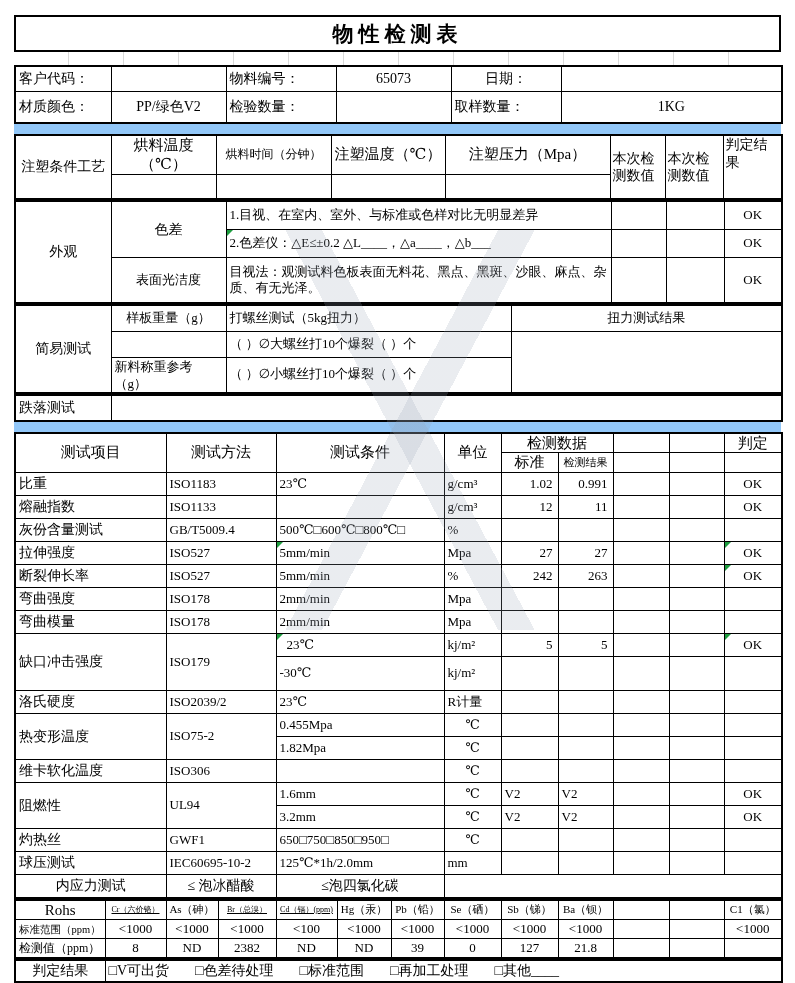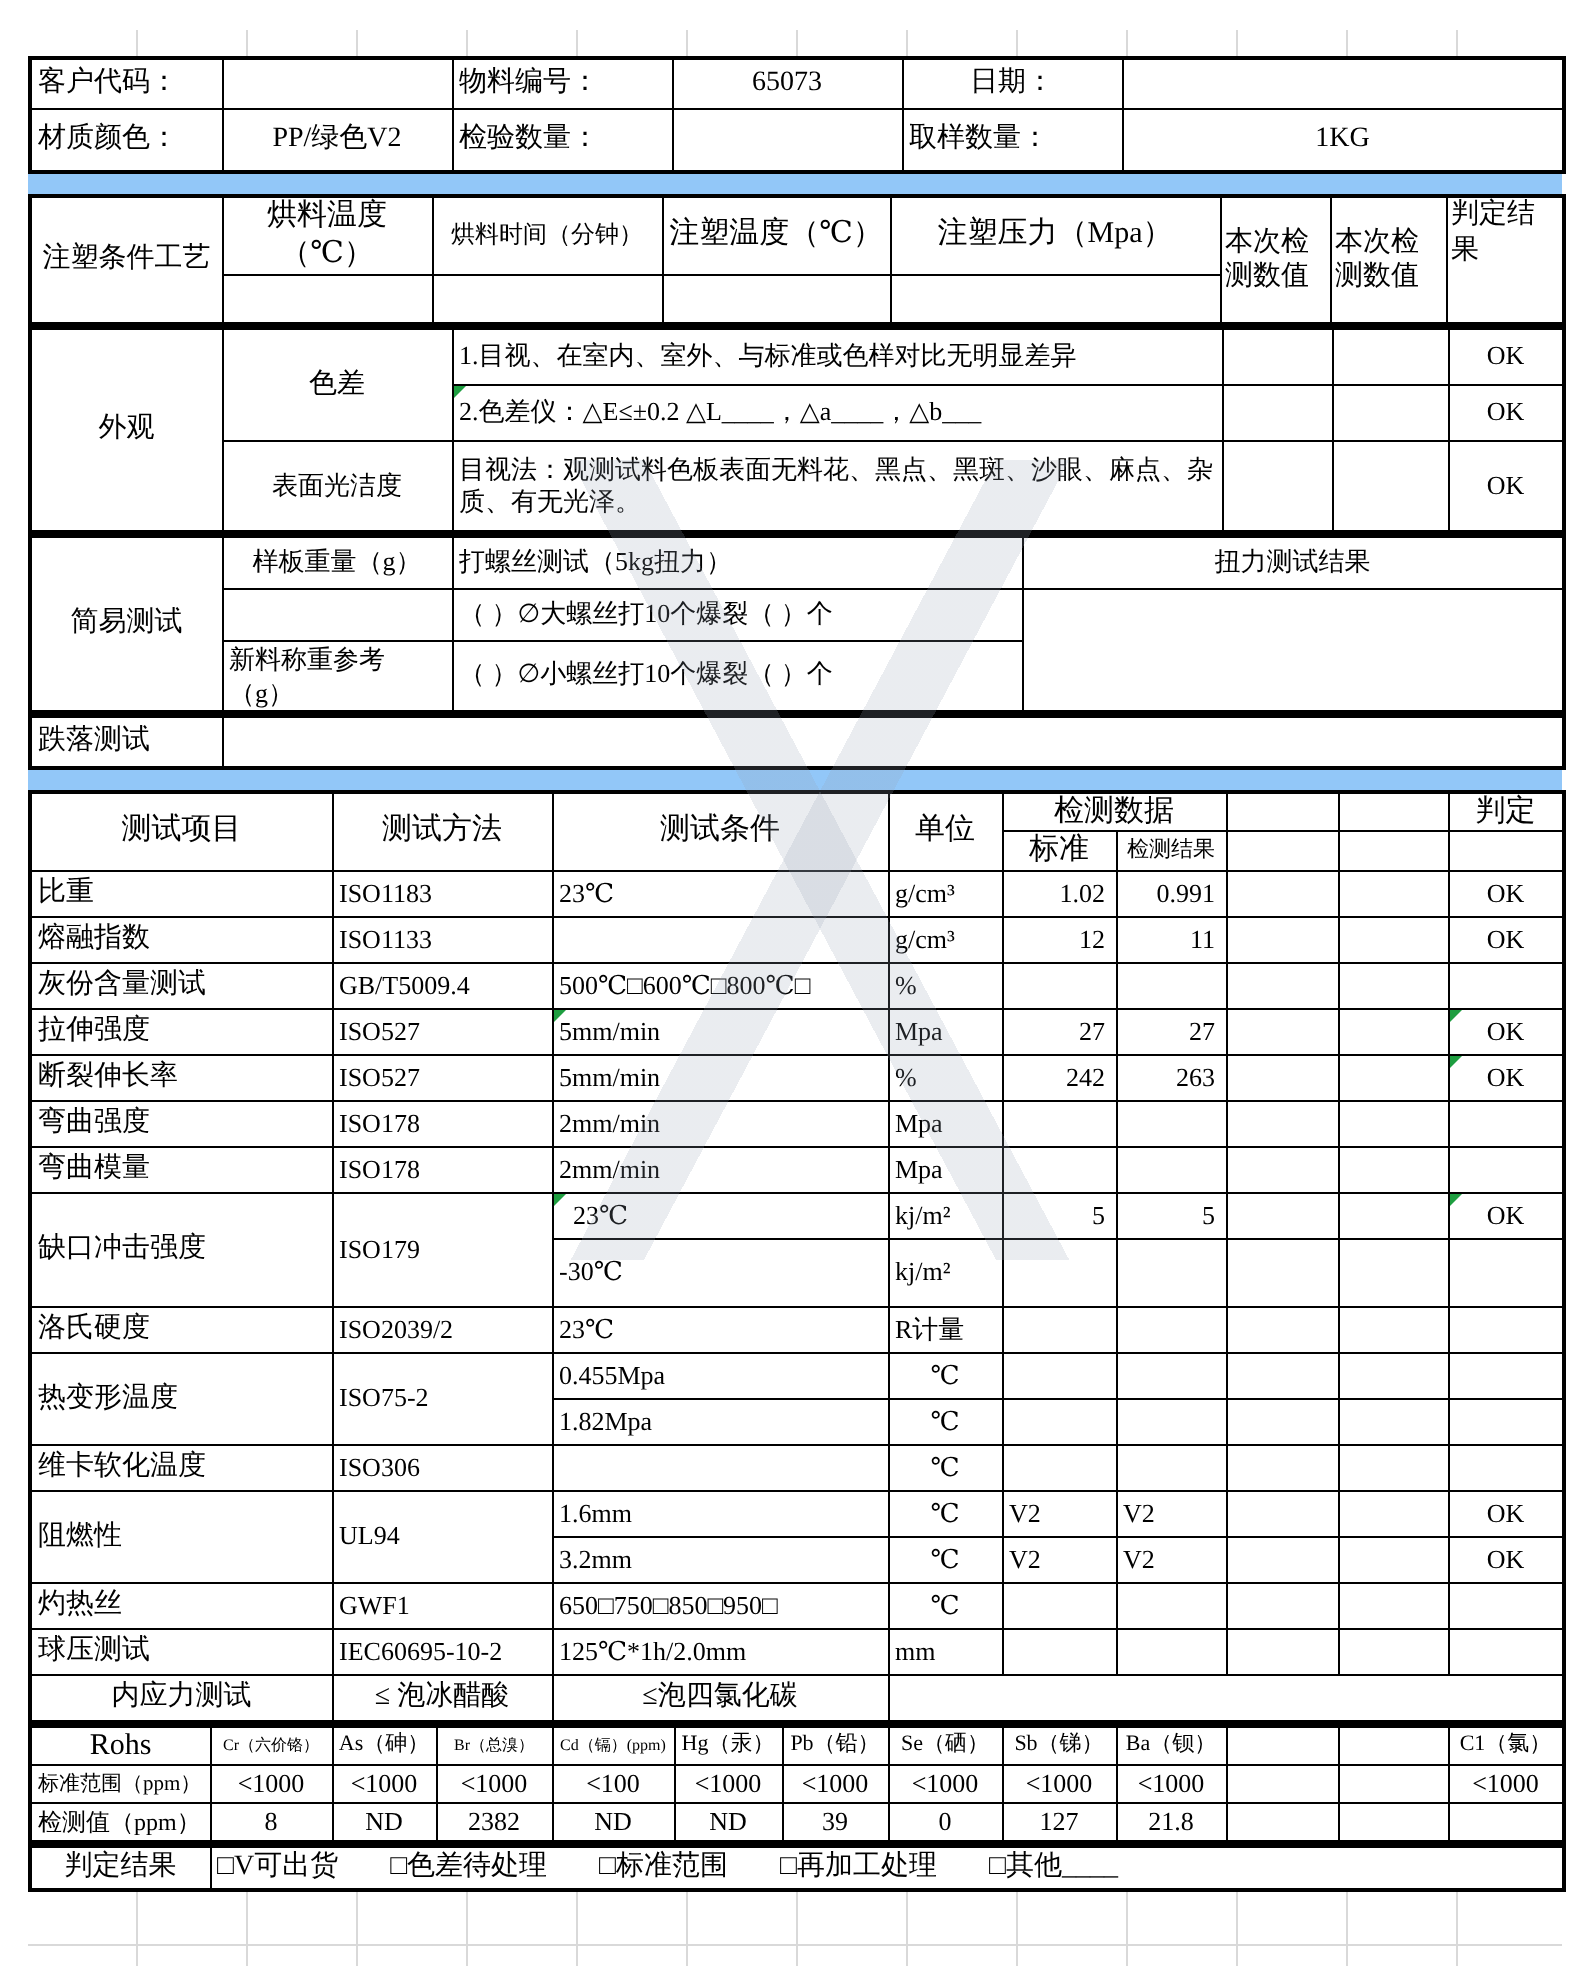--- a/index.html
+++ b/index.html
@@ -20,31 +20,32 @@
      repeating-linear-gradient(to right,transparent 0 54px,#d9d9d9 54px 55px),
      repeating-linear-gradient(to bottom,transparent 0 26px,#d9d9d9 26px 27px);}
   .band{height:10px;}
   .tri::before{content:"";position:absolute;left:0;top:0;width:0;height:0;
      border-top:6px solid #1e9e40;border-right:6px solid transparent;} 
   .watermark{position:absolute;left:150px;top:230px;width:520px;height:400px;pointer-events:none;
      background:
       linear-gradient(62deg,transparent 47.5%,rgba(150,162,180,0.20) 47.5% 52.5%,transparent 52.5%),
       linear-gradient(-62deg,transparent 47.5%,rgba(150,162,180,0.20) 47.5% 52.5%,transparent 52.5%);}
   .opt{margin-right:26px;font-size:14px;}
-  .small8{font-size:8px;}
+  .small8{font-size:8px;text-decoration:underline;}
   .small10{font-size:10.5px;}
   .small11{font-size:11px;}
   .small12{font-size:12px;}
 </style>
 </head>
 <body>
 
 <div class="sheet">
 <div class="inner">
 
+  <div class="title-box">物性检测表</div>
 
   <div class="strip"></div>
 
   <table>
     <colgroup>
           <col style="width:96px">
           <col style="width:115px">
           <col style="width:110px">
           <col style="width:115px">
           <col style="width:110px">

